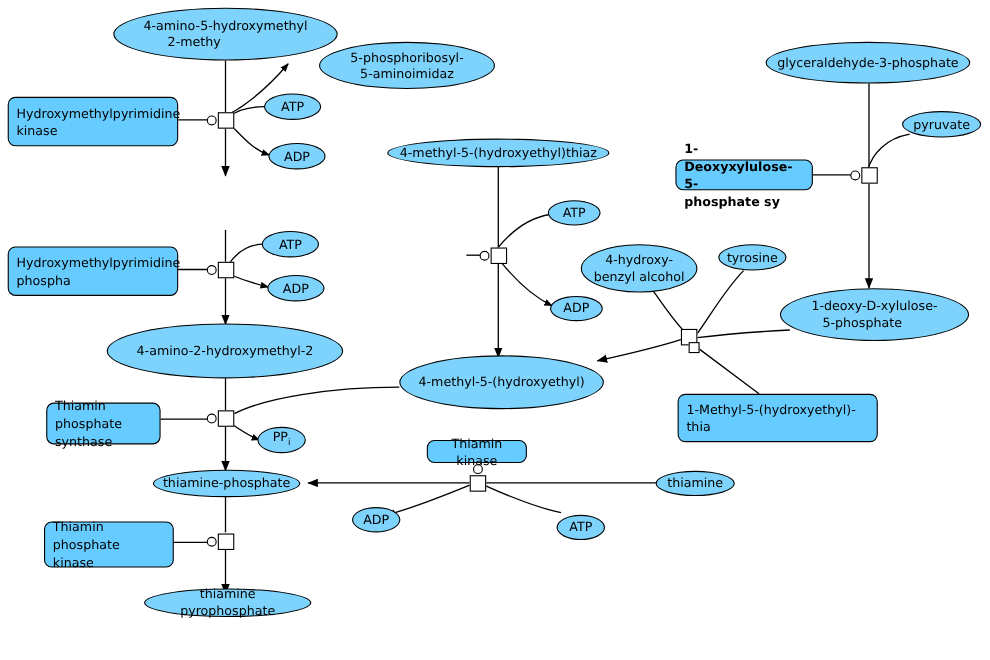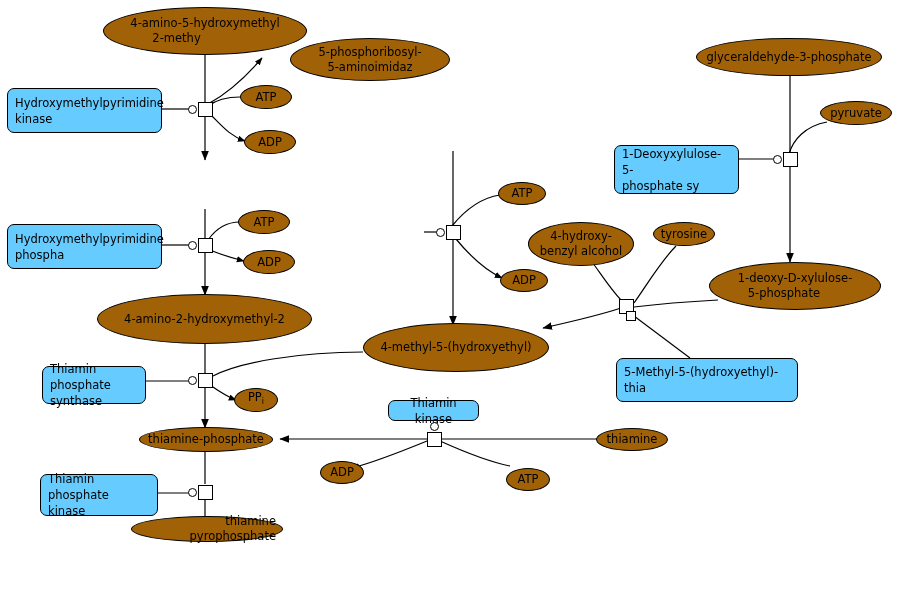--- a/index.html
+++ b/index.html
@@ -5,21 +5,21 @@
   html,body{margin:0;padding:0;background:#ffffff;}
   body{width:900px;height:600px;overflow:hidden;
        font-family:"DejaVu Sans","Liberation Sans",sans-serif;}
   #canvas{position:relative;width:900px;height:600px;background:#fff;}
   svg#wires{position:absolute;left:0;top:0;width:900px;height:600px;}
   .node{position:absolute;box-sizing:border-box;}
   
   .cpd{
     border:1px solid #000;
     border-radius:50%;
-    background:#a16207;
+    background:#7dd3fc;
     display:flex;align-items:center;justify-content:center;
     text-align:center;
     color:#000;
     font-size:11.5px;
     line-height:15px;
     padding:0 6px;
     z-index:3;
   }
   
   .enz{
@@ -197,24 +197,27 @@
   </div>
 
   <div class="node cpd" style="left:234px;top:388px;width:44px;height:24px;">
     <span><span>PP</span><span class="sub">i</span></span>
   </div>
 
   <div class="node cpd" style="left:139px;top:427px;width:134px;height:25px;">
     <span>thiamine-phosphate</span>
   </div>
 
-  <div class="node cpd" style="left:131px;top:516px;width:152px;height:26px;text-align:right;">
+  <div class="node cpd" style="left:131px;top:535px;width:152px;height:26px;">
     <span>thiamine pyrophosphate</span>
   </div>
 
+  <div class="node cpd" style="left:352px;top:126px;width:202px;height:26px;">
+    <span>4-methyl-5-(hydroxyethyl)thiaz</span>
+  </div>
 
   <div class="node cpd" style="left:498px;top:182px;width:48px;height:23px;">
     <span>ATP</span>
   </div>
 
   <div class="node cpd" style="left:500px;top:269px;width:48px;height:23px;">
     <span>ADP</span>
   </div>
 
   <div class="node cpd" style="left:363px;top:323px;width:186px;height:49px;">
@@ -287,27 +290,27 @@
       <span>Thiamin phosphate</span><br>
       <span>kinase</span>
     </div>
   </div>
 
 
   <div class="node enz center" style="left:388px;top:400px;width:91px;height:21px;">
     <span>Thiamin kinase</span>
   </div>
 
-  <div class="node enz" style="left:614px;top:145px;width:125px;height:49px;">
+  <div class="node enz" style="left:614px;top:145px;width:125px;height:28px;font-weight:bold;">
     <div>
       <span>1-Deoxyxylulose-5-</span><br>
       <span>phosphate sy</span>
     </div>
   </div>
 
   <div class="node enz" style="left:616px;top:358px;width:182px;height:44px;">
     <div>
-      <span>5-Methyl-5-(hydroxyethyl)-</span><br>
+      <span>1-Methyl-5-(hydroxyethyl)-</span><br>
       <span>thia</span>
     </div>
   </div>
 
 </div>
 
 </body></html>

